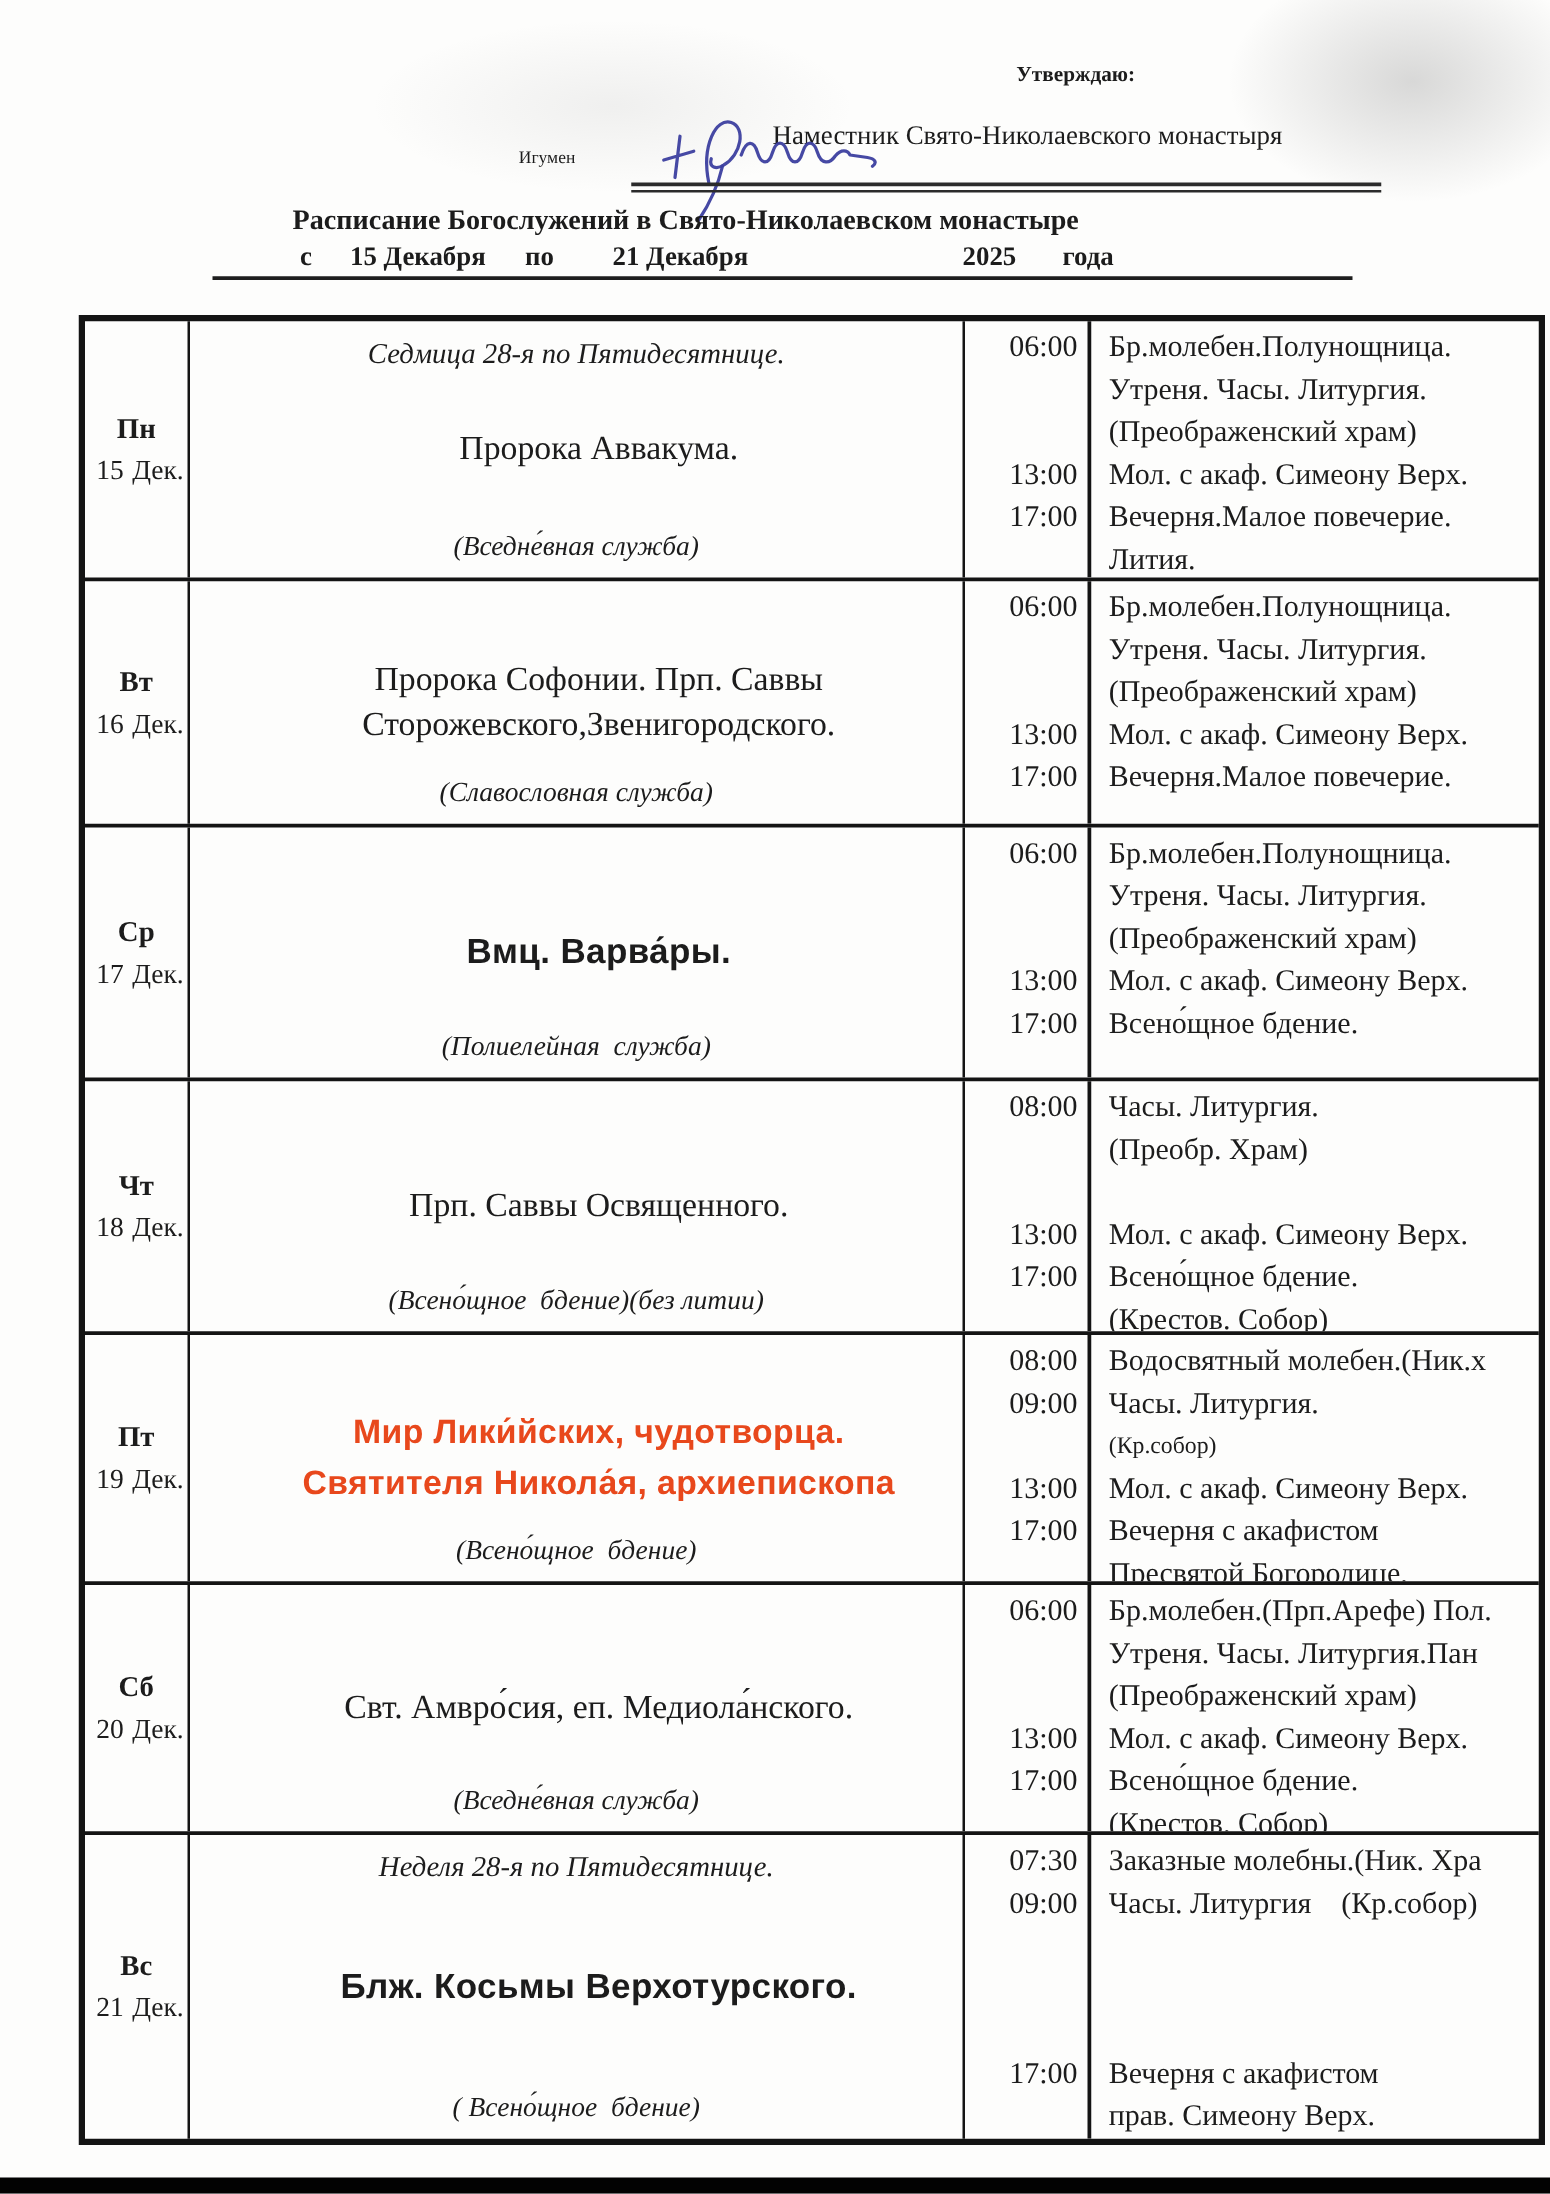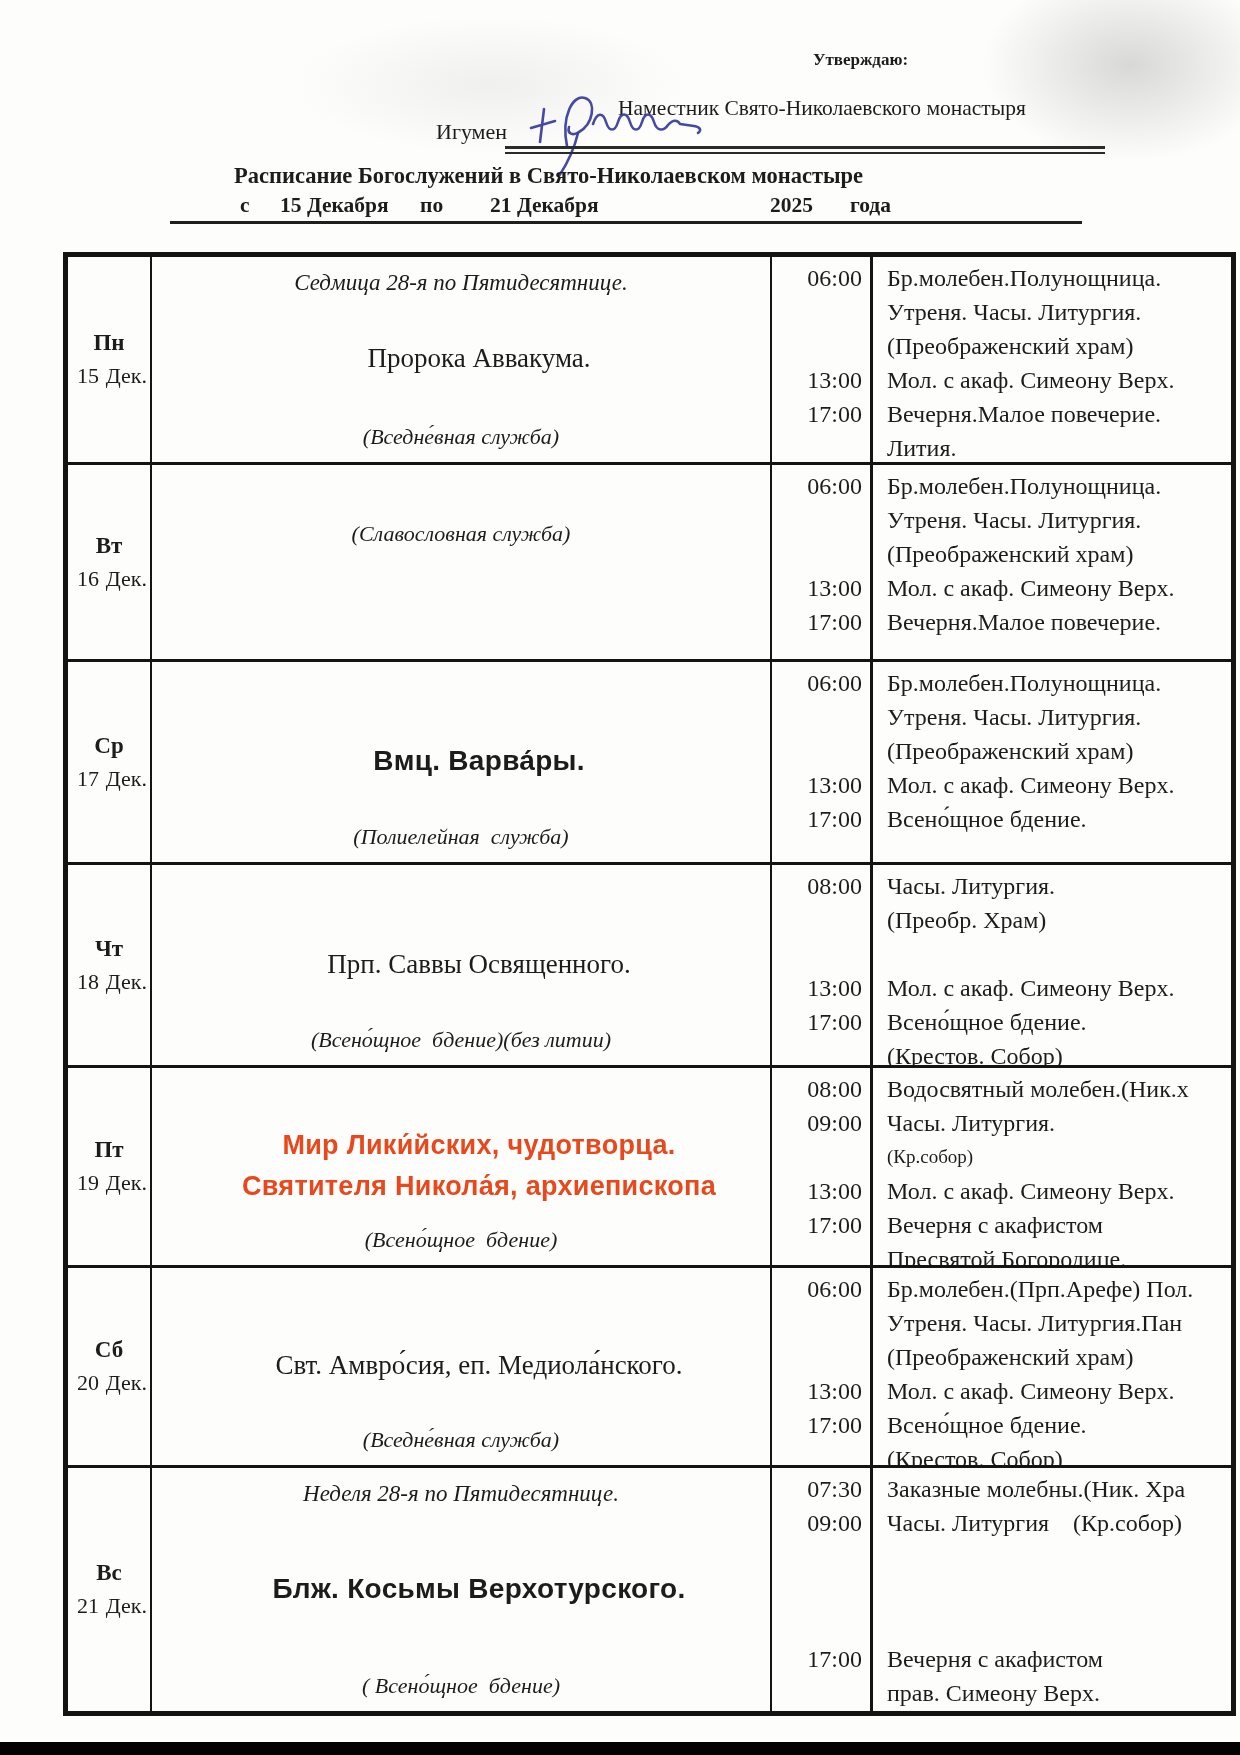--- a/index.html
+++ b/index.html
@@ -7,21 +7,21 @@
   body {
     width:1240px; height:1755px; position:relative; overflow:hidden;
     background:#fdfdfc; color:#1c1c1c;
     font-family:"Liberation Serif","DejaVu Serif",serif;
   }
   .abs { position:absolute; white-space:nowrap; }
 
   
   .approve   { left:813px; top:50px;  font-size:17px;   font-weight:bold; }
   .approver  { left:618px; top:84px;  font-size:21.5px;margin-top:12px; }
-  .hegumen   { left:415px; top:119px; font-size:22px;margin-left:21px; }
+  .hegumen   { left:415px; top:119px; font-size:14px; }
   .sig-wrap  { left:515px; top:86px; }
   .sig-rule  { left:505px; top:146px; width:600px; height:8px;
                border-top:3px solid #2b2b2b; border-bottom:2.5px solid #2b2b2b; }
   .doc-title { left:234px; top:163px; font-size:22.5px; font-weight:bold; }
   .dl        { top:193px; font-size:21.5px; font-weight:bold; }
   .dl-from-label { left:240px; }
   .dl-from   { left:280px; }
   .dl-to-label   { left:420px; }
   .dl-to     { left:490px; }
   .dl-year   { left:770px; }
@@ -155,20 +155,24 @@
   <div class="day-row" style="height: 197px;">
     <div class="day-cell">
       <div class="day-abbr">Вт</div>
       <div class="day-date">
         <span>16</span>
         <span>Дек.</span>
       </div>
     </div>
     <div class="desc-cell">
       <div class="week-note"></div>
+      <div class="feast plain">
+          <div>Пророка Софонии. Прп. Саввы</div>
+          <div>Сторожевского,Звенигородского.</div>
+        </div>
       <div class="service-note">(Славословная служба)</div>
     </div>
     <div class="sched">
       <div class="sched-divider"></div>
       <div>
           <div class="sline">
             <div class="stime">06:00</div>
             <div class="stext">Бр.молебен.Полунощница.</div>
           </div>
           <div class="sline">

